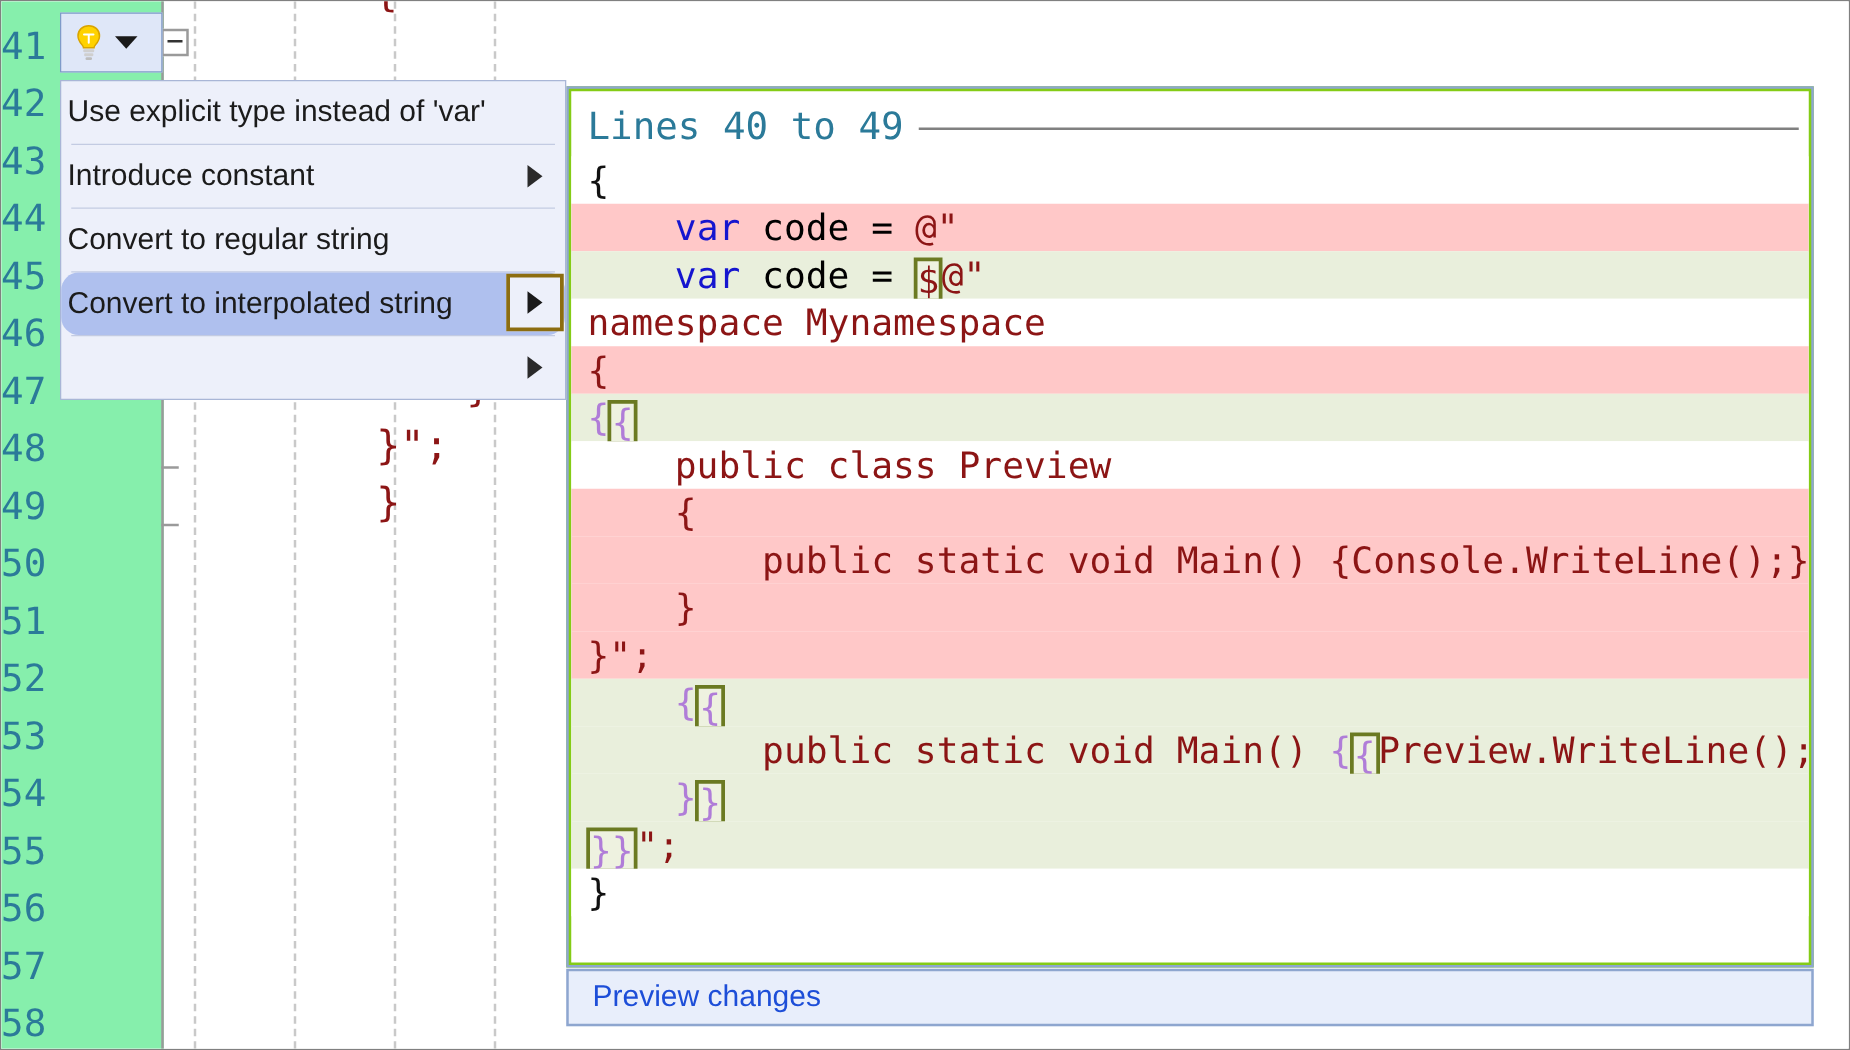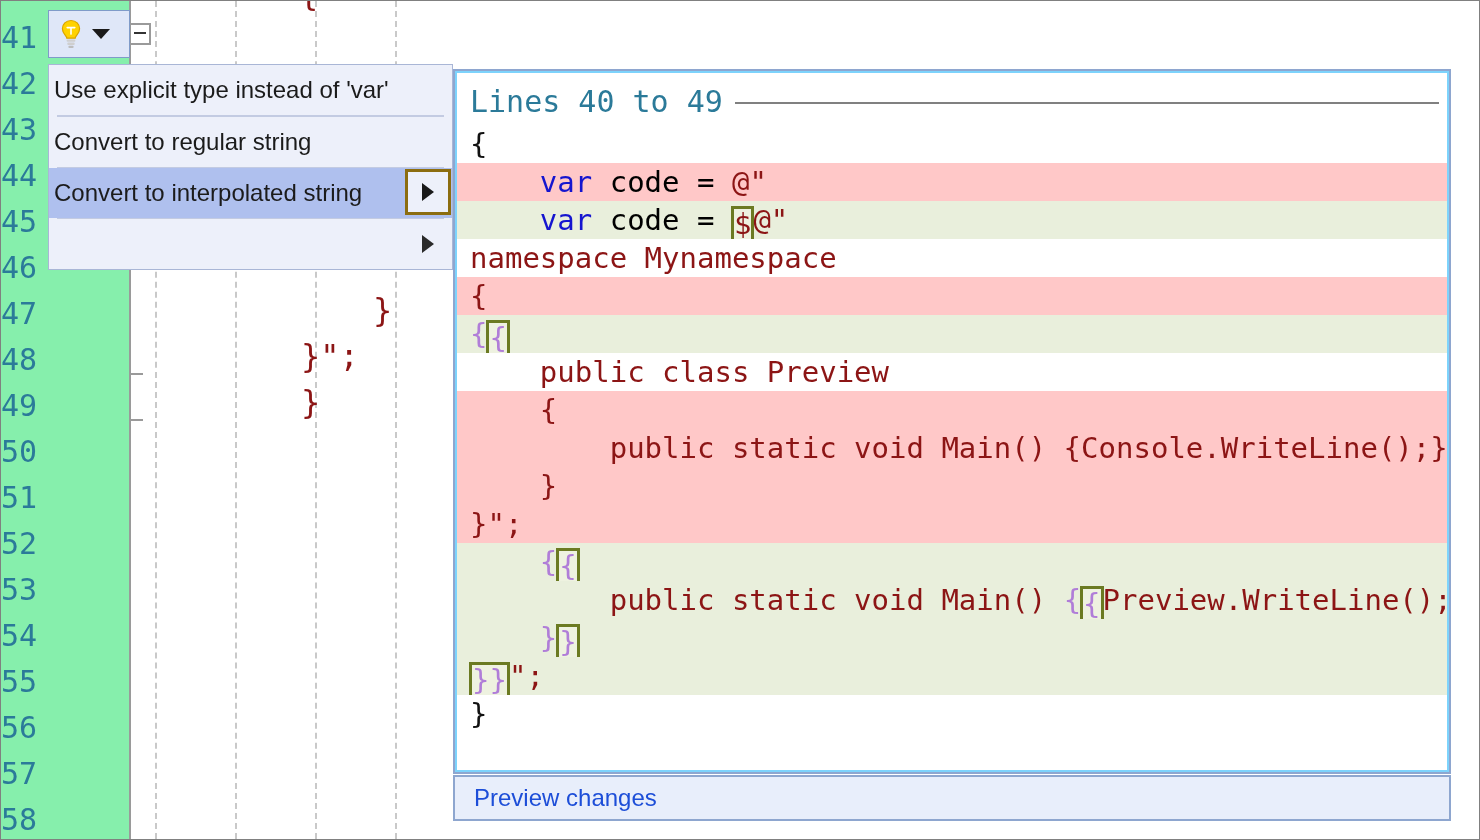--- a/index.html
+++ b/index.html
@@ -118,20 +118,21 @@
     height: 50px;
     display: flex;
     align-items: center;
     padding-left: 5px;
     font-size: 24px;
     color: #1b1b1b;
     box-sizing: border-box;
   }
   .menu-item.sel {
     background: #afc0ee;
+    border-radius: 14px;
   }
   .menu-sep {
     height: 1px;
     background: #c3cbe2;
     margin: 0 8px;
   }
   .submenu-arrow {
     position: absolute;
     right: 18px;
     width: 0; height: 0;
@@ -151,21 +152,21 @@
   .submenu-box .submenu-arrow {
     position: static;
     border-left-color: #1a1a1a;
   }
 
   
   .preview {
     position: absolute;
     left: 452px; top: 68px;
     width: 998px; height: 705px;
-    background: #7dd3fc;
+    background: #84cc16;
     border: 2px solid #8ea6cf;
     box-sizing: border-box;
     z-index: 45;
     overflow: hidden;
     padding-left: 35px;
   }
   .preview-inner {
     position: absolute;
     left: 2px; top: 2px; right: 2px; bottom: 2px;
     background: #ffffff;
@@ -305,20 +306,24 @@
       </svg>
     </span>
     <span class="bulb-caret"></span>
   </div>
 
   <div class="menu" id="menu">
       <div class="menu-item">
         <span>Use explicit type instead of 'var'</span>
       </div>
       <div class="menu-sep"></div>
+      <div class="menu-item">
+        <span>Introduce constant</span>
+        <span class="submenu-arrow"></span>
+      </div>
       <div class="menu-sep"></div>
       <div class="menu-item">
         <span>Convert to regular string</span>
       </div>
       <div class="menu-sep"></div>
       <div class="menu-item sel">
         <span>Convert to interpolated string</span>
         <div class="submenu-box">
           <span class="submenu-arrow"></span>
         </div>

